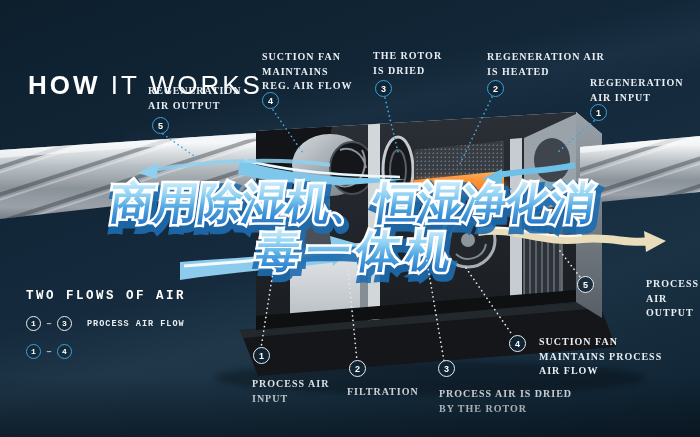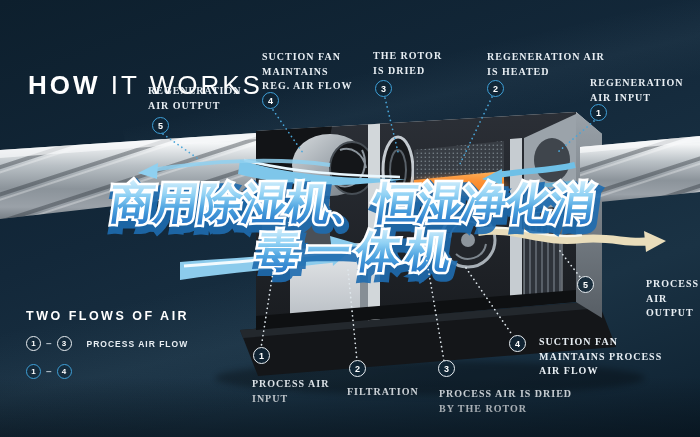--- a/index.html
+++ b/index.html
@@ -45,21 +45,21 @@
   #b-p5{left:577px;top:276px;}
 
   #l-r5{left:148px;top:84px;}  #l-r4{left:262px;top:50px;}
   #l-r3{left:373px;top:49px;}  #l-r2{left:487px;top:50px;}
   #l-r1{left:590px;top:76px;}
   #l-p1{left:252px;top:377px;} #l-p2{left:347px;top:385px;}
   #l-p3{left:439px;top:387px;} #l-p4{left:539px;top:335px;}
   #l-p5{left:604px;top:277px;margin-left:42px;}
 
   
-  #legend { position:absolute; left:26px; top:309px; }
+  #legend { position:absolute; left:26px; top:289px;font-family:Liberation Mono, monospace; }
   #legend h2 { color:#ffffff; font-size:12.5px; font-weight:700; letter-spacing:2.5px; }
   .leg-row { display:flex; align-items:center; margin-top:13px; }
   .leg-circle { width:15px; height:15px; border-radius:50%; display:flex;
     align-items:center; justify-content:center; font-size:8px; font-weight:700;
     color:#ffffff; background:rgba(16,37,54,0.5); }
   .leg-row.proc .leg-circle { border:1.5px solid #e9eef2; }
   .leg-row.regen .leg-circle { border:1.5px solid #3fa0d8; }
   .leg-dash { color:#aebbc4; font-size:10px; margin:0 5px; font-weight:700; }
   .leg-label { color:#e8eef3; font-size:8.5px; font-weight:700; letter-spacing:1px; margin-left:15px; }
 </style>

